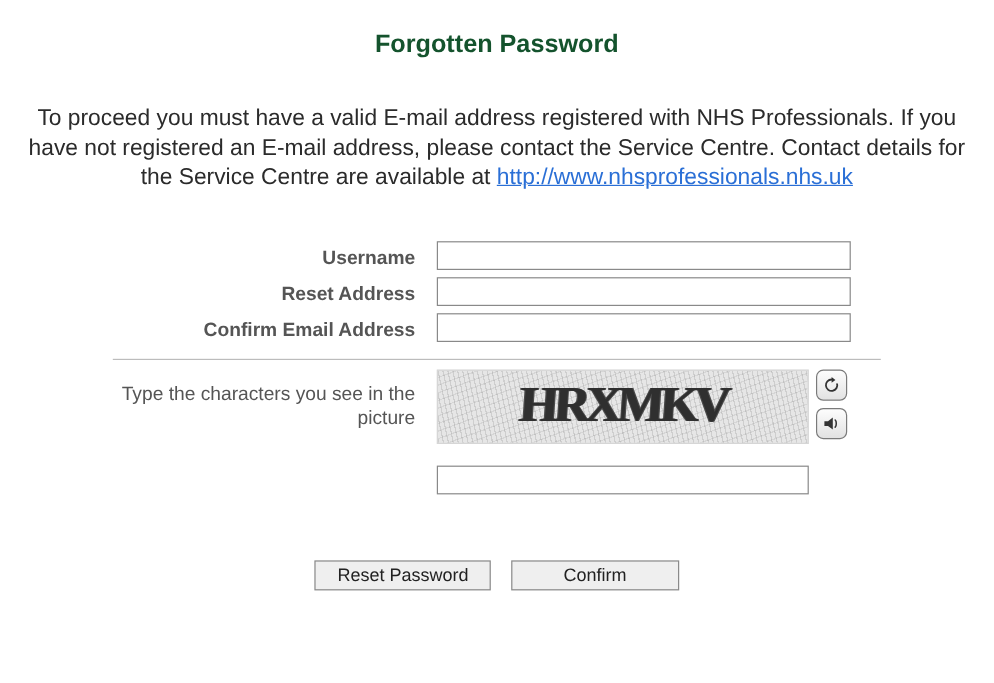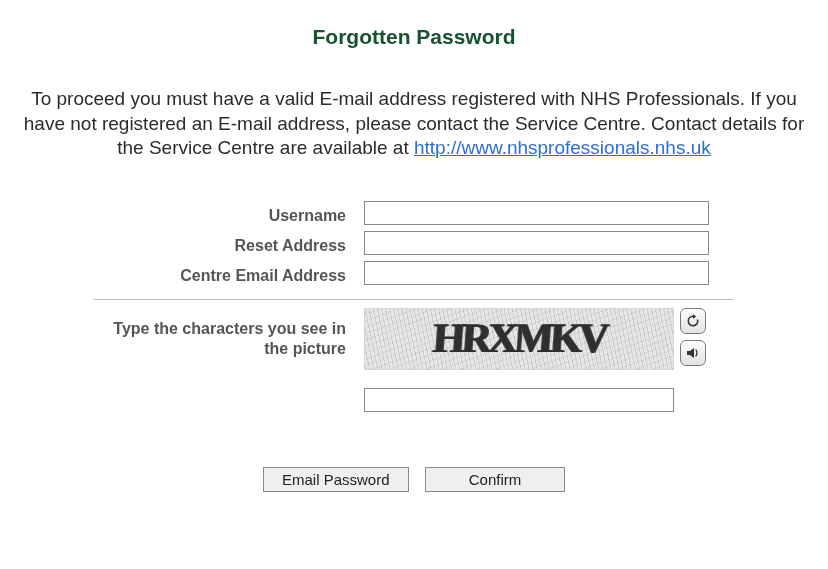--- a/index.html
+++ b/index.html
@@ -64,21 +64,21 @@
   }
   .captcha-row {
     display: flex;
     align-items: center;
   }
   .captcha-label {
     width: 270px;
     text-align: right;
     padding-right: 18px;
     font-size: 16px;
-    font-weight: bold;
+    font-weight: normal;
     color: #555;
     line-height: 1.25;
   }
   .captcha-right {
     display: flex;
     align-items: flex-start;
   }
   .captcha-img {
     width: 310px;
     height: 62px;
@@ -166,21 +166,21 @@
       <div class="field-label">Username</div>
       <input type="text" class="text-input" value="" style="">
     </div>
 
     <div class="field-row">
       <div class="field-label">Reset Address</div>
       <input type="text" class="text-input" value="" style="">
     </div>
 
     <div class="field-row">
-      <div class="field-label">Centre Email Address</div>
+      <div class="field-label">Confirm Email Address</div>
       <input type="text" class="text-input" value="" style="">
     </div>
 
     <hr class="divider">
 
     <div class="captcha-row">
       <div class="captcha-label">Type the characters you see in the picture</div>
       <div class="captcha-right">
         <div class="captcha-img">
           <div class="captcha-noise"></div>
@@ -203,16 +203,16 @@
     </div>
 
     <div class="captcha-input-row">
       <div class="spacer"></div>
       <input type="text" class="text-input" style="width: 310px;" value="">
     </div>
 
   </div>
 
   <div class="button-row">
-    <button type="button" class="btn">Email Password</button>
+    <button type="button" class="btn">Reset Password</button>
     <button type="button" class="btn">Confirm</button>
   </div>
 </div>
 
 </body></html>

